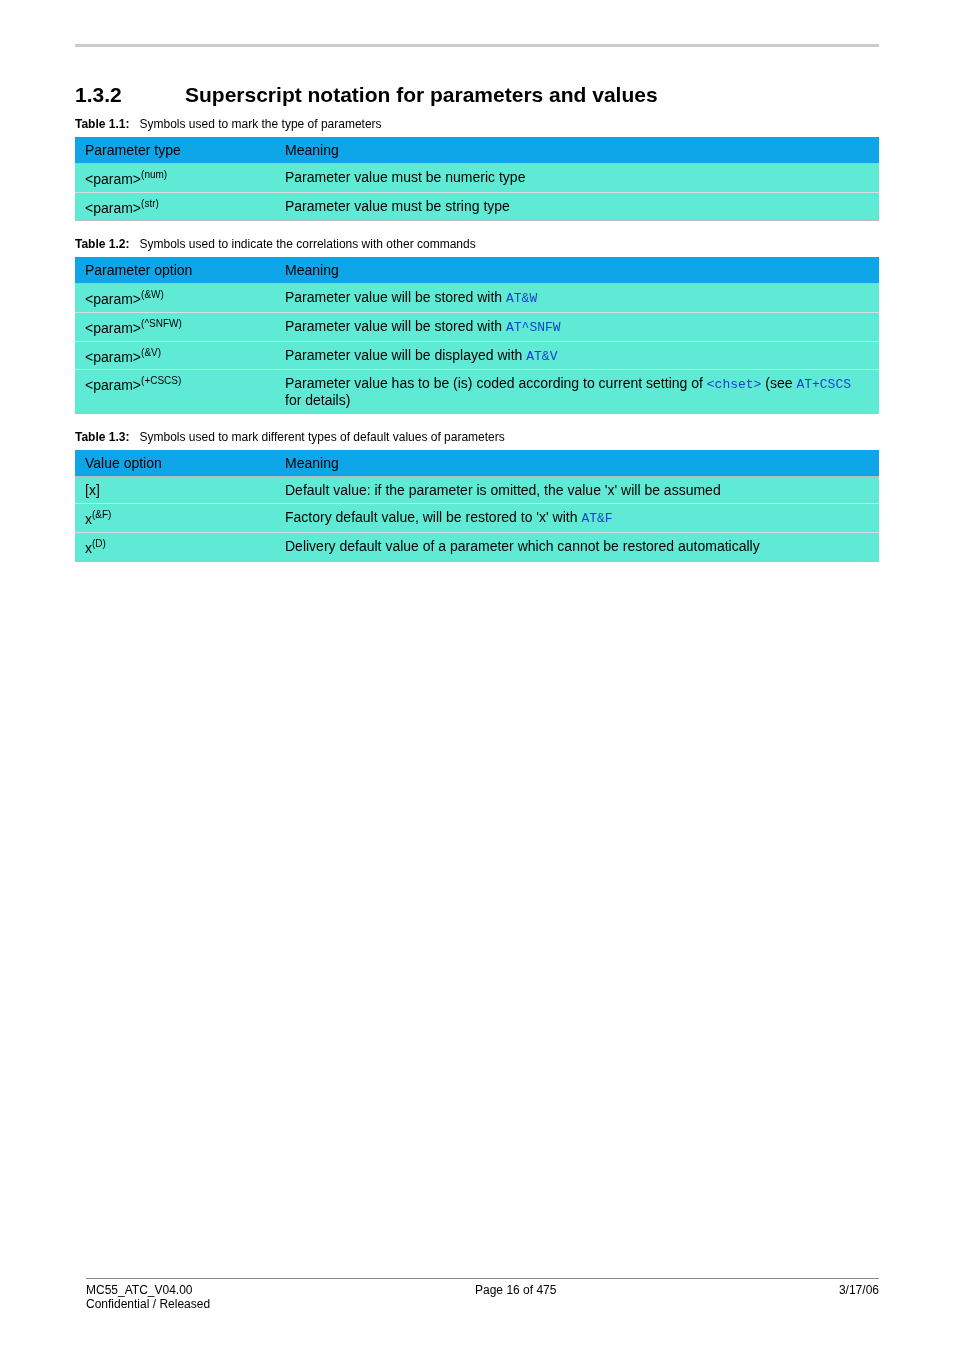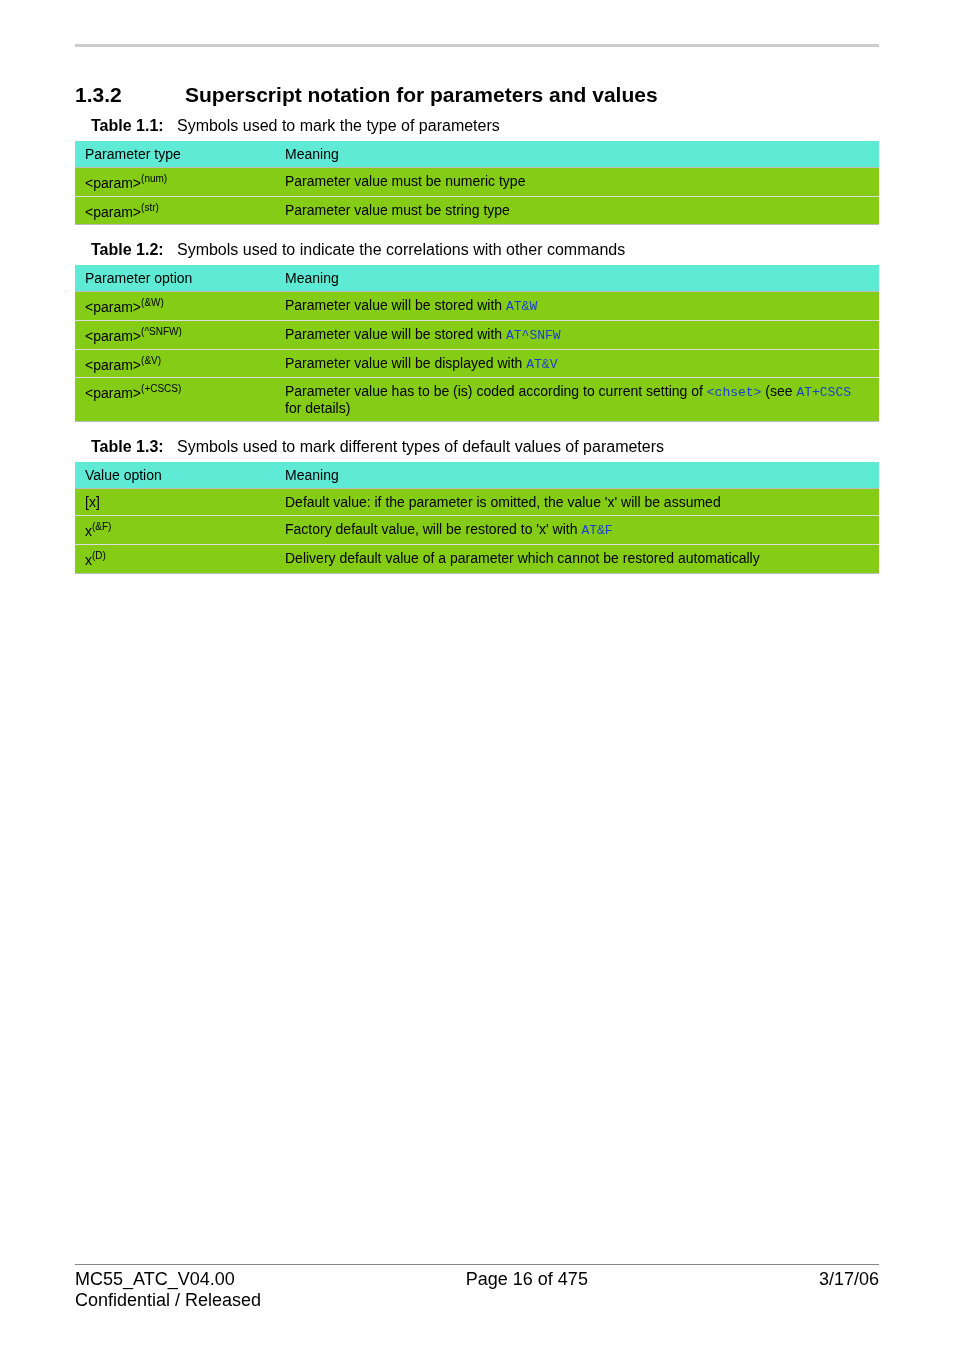--- a/index.html
+++ b/index.html
@@ -60,54 +60,54 @@
   h2.section {
     font-size: 21px;
     font-weight: bold;
     margin-bottom: 3px;
   }
   h2.section .num {
     display: inline-block;
     width: 110px;
   }
   .table-caption {
-    font-size: 16px;
-    margin: 10px 0 6px 16px;
+    font-size: 12px;
+    margin: 10px 0 6px 0;
   }
   .table-caption b { font-weight: bold; }
   table.data {
     width: 100%;
     border-collapse: collapse;
     font-size: 14px;
     margin-bottom: 16px;
   }
   table.data th {
     text-align: left;
     font-weight: normal;
-    background: #5eead4;
+    background: #0ea5e9;
     padding: 5px 10px;
     border-bottom: 1px solid #bbb;
   }
   table.data td {
     padding: 5px 10px;
     vertical-align: top;
     border-bottom: 1px solid #ddd;
-    background: #84cc16;
+    background: #5eead4;
   }
   table.data tr:last-child td { border-bottom: 1px solid #bbb; }
   .col1 { width: 200px; }
   sup { font-size: 10px; vertical-align: super; }
   .code { font-family: "Courier New", monospace; font-size: 13px; }
   .link { color: #1a3fcf; }
   .footer {
     position: absolute;
     bottom: 40px;
-    left: 75px;
+    left: 86px;
     right: 75px;
-    font-size: 18px;
+    font-size: 12px;
   }
   .footer-line {
     border: none;
     border-top: 1px solid #888;
     margin-bottom: 4px;
   }
   .footer-row {
     display: flex;
     justify-content: space-between;
   }

